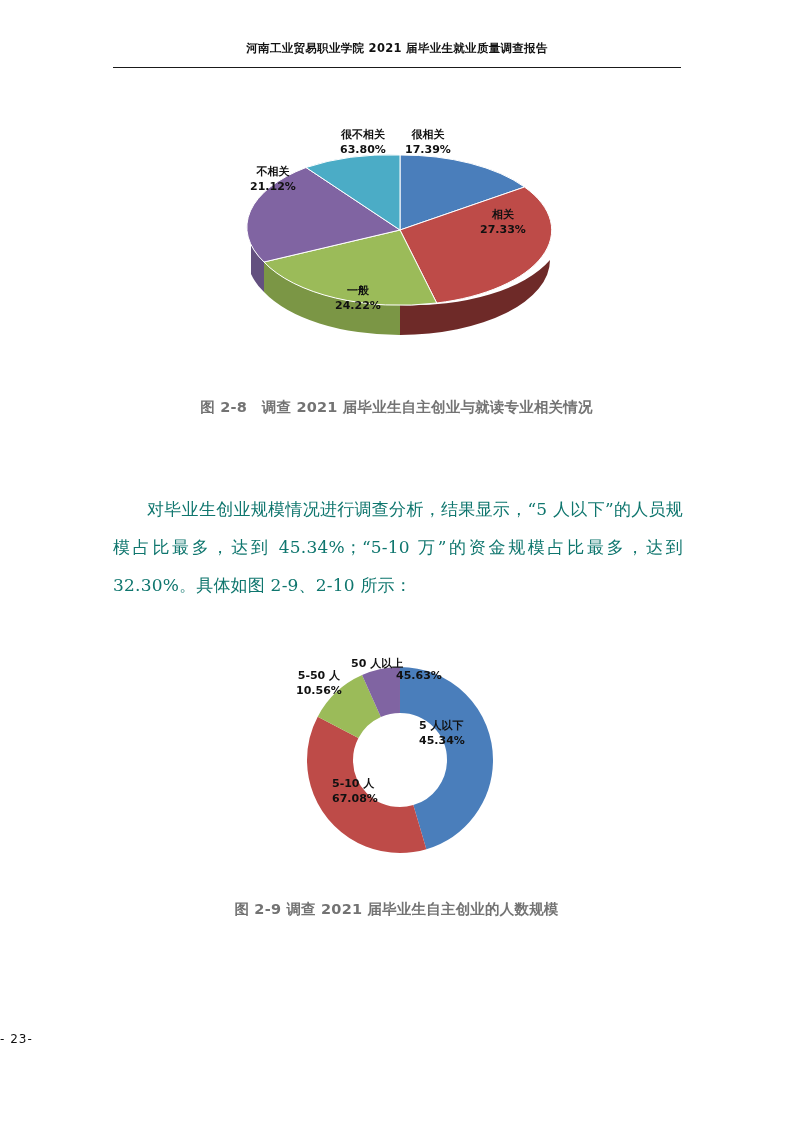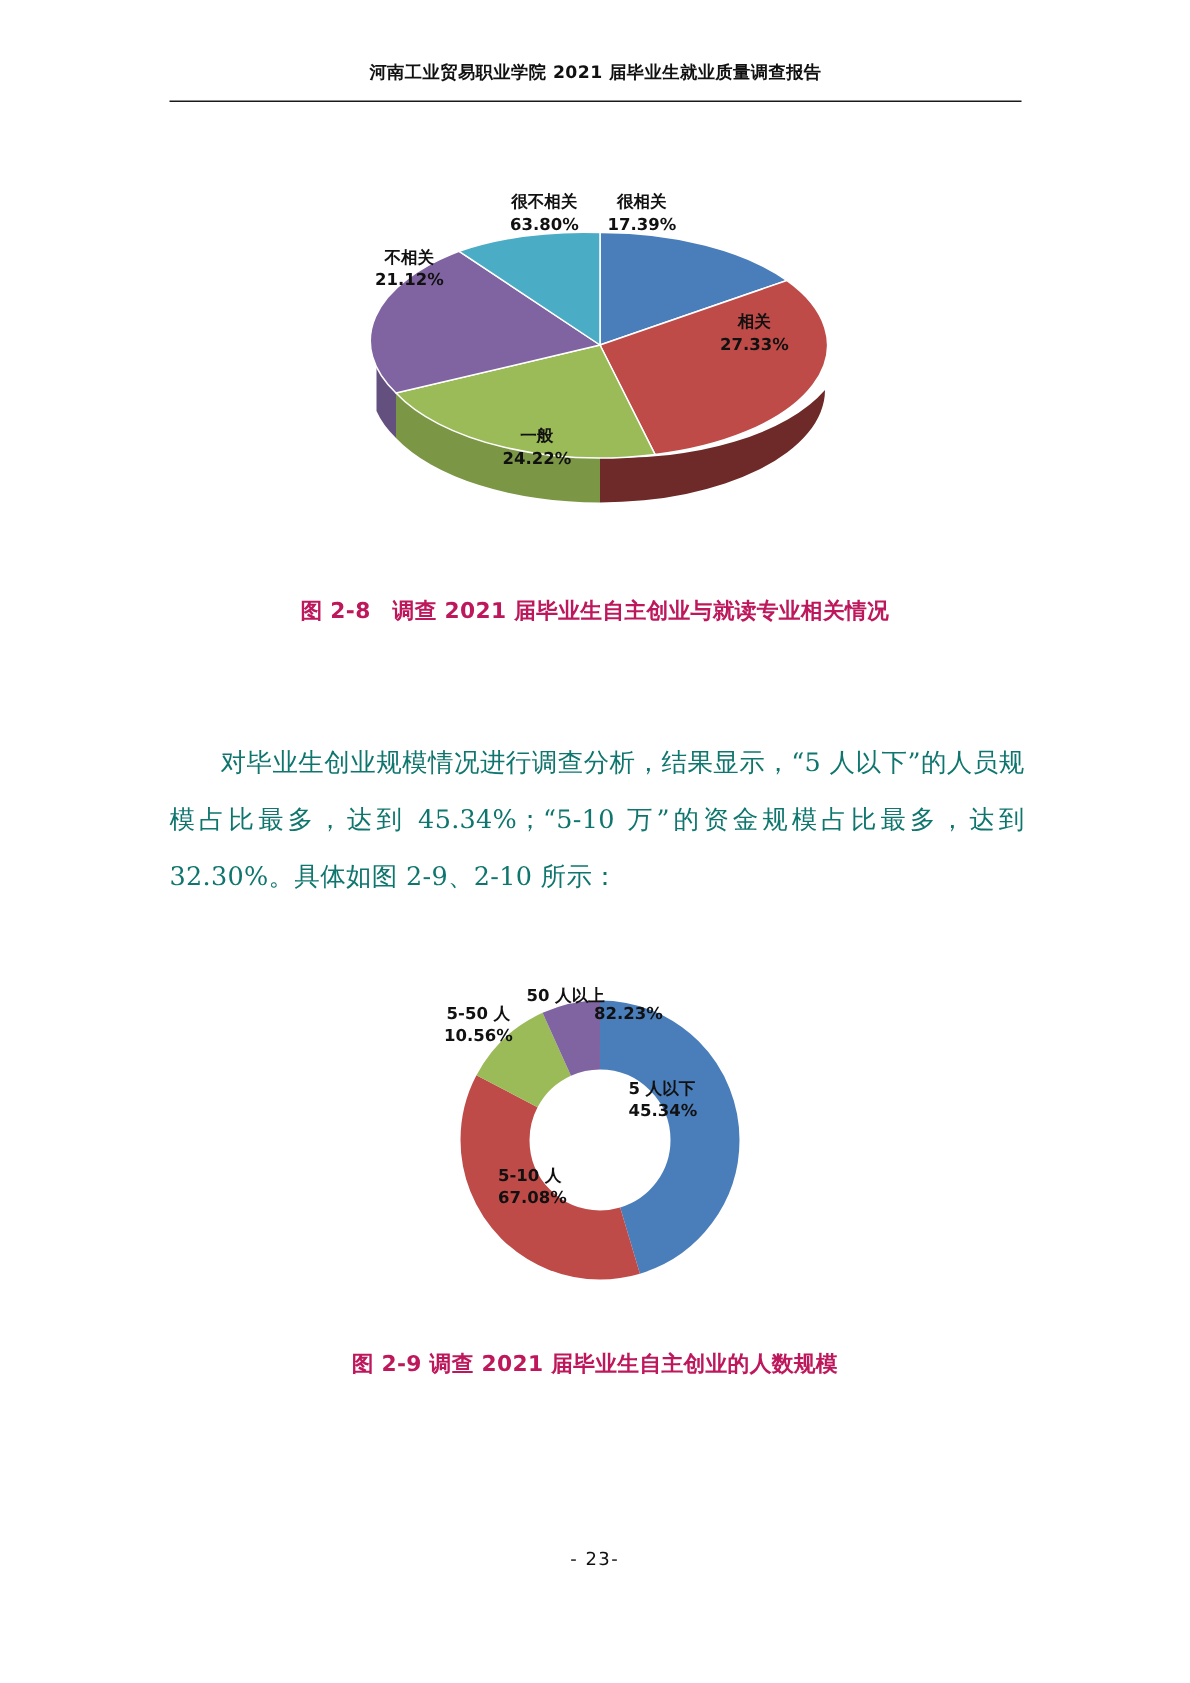--- a/index.html
+++ b/index.html
@@ -76,21 +76,21 @@
   }
 
   
   .fig-caption {
     position: absolute;
     width: 793px;
     text-align: center;
     font-family: "DejaVu Sans", sans-serif;
     font-size: 14.5px;
     font-weight: bold;
-    color: #be185d;
+    color: #737373;
     letter-spacing: .2px;
   }
 
   
   .sec-title {
     position: absolute;
     left: 113px;
     width: 568px;
     font-family: "DejaVu Serif", serif;
     font-size: 17px;
@@ -120,21 +120,21 @@
     height: 240px;
   }
   .chart2-wrap svg { display:block; }
 
   
   .footer {
     position: absolute;
     left: 0;
     top: 1032px;
     width: 793px;
-    text-align: center;
+    text-align: left;
     font-family: "DejaVu Sans", sans-serif;
     font-size: 12px;
     color: #111;
     letter-spacing: 1px;
   }
 </style>
 </head>
 <body>
 
 <div class="page">
@@ -217,21 +217,21 @@
         <circle r="70" fill="none" stroke="#9bbb59" stroke-width="46" stroke-dasharray="46.4 393.4" stroke-dashoffset="-363.3" transform="rotate(-90)"></circle>
 
         <circle r="70" fill="none" stroke="#8064a2" stroke-width="46" stroke-dasharray="30.0 409.8" stroke-dashoffset="-409.7" transform="rotate(-90)"></circle>
       </g>
     </svg>
 
     <div class="lbl" style="left:101px; top:16px;">
       <div>50 人以上</div>
     </div>
     <div class="lbl" style="left:146px; top:28px;">
-      <div>82.23%</div>
+      <div>45.63%</div>
     </div>
     <div class="lbl" style="left:46px; top:28px;">
       <div>5-50 人</div>
       <div>10.56%</div>
     </div>
     <div class="lbl" style="left:169px; top:78px; text-align:left;">
       <div>5 人以下</div>
       <div>45.34%</div>
     </div>
     <div class="lbl" style="left:82px; top:136px; text-align:left;">

